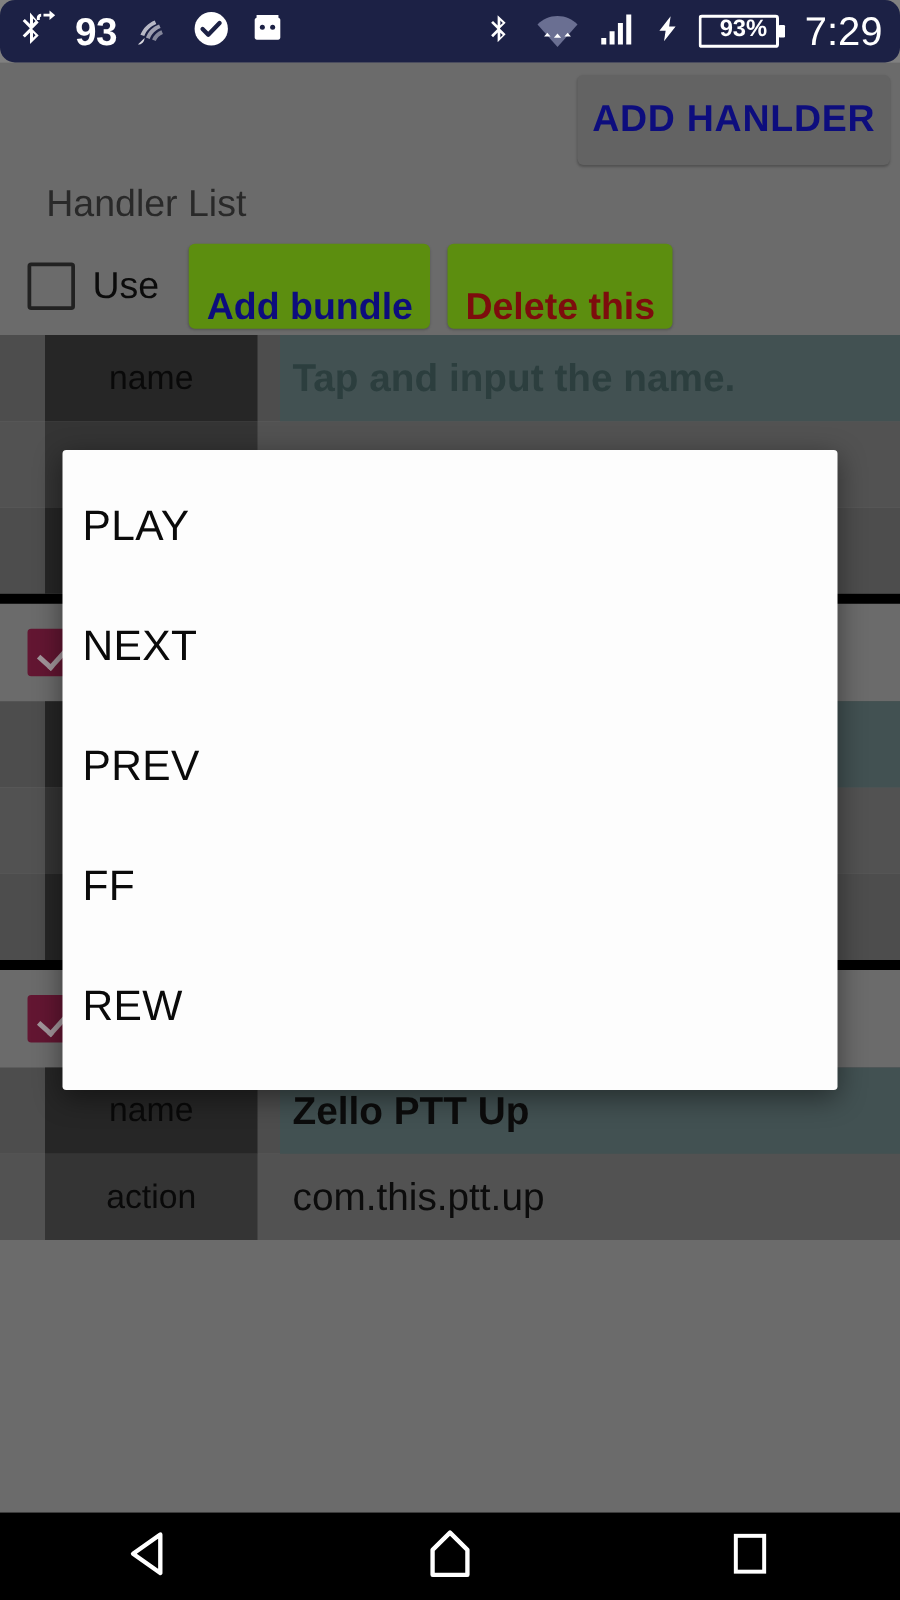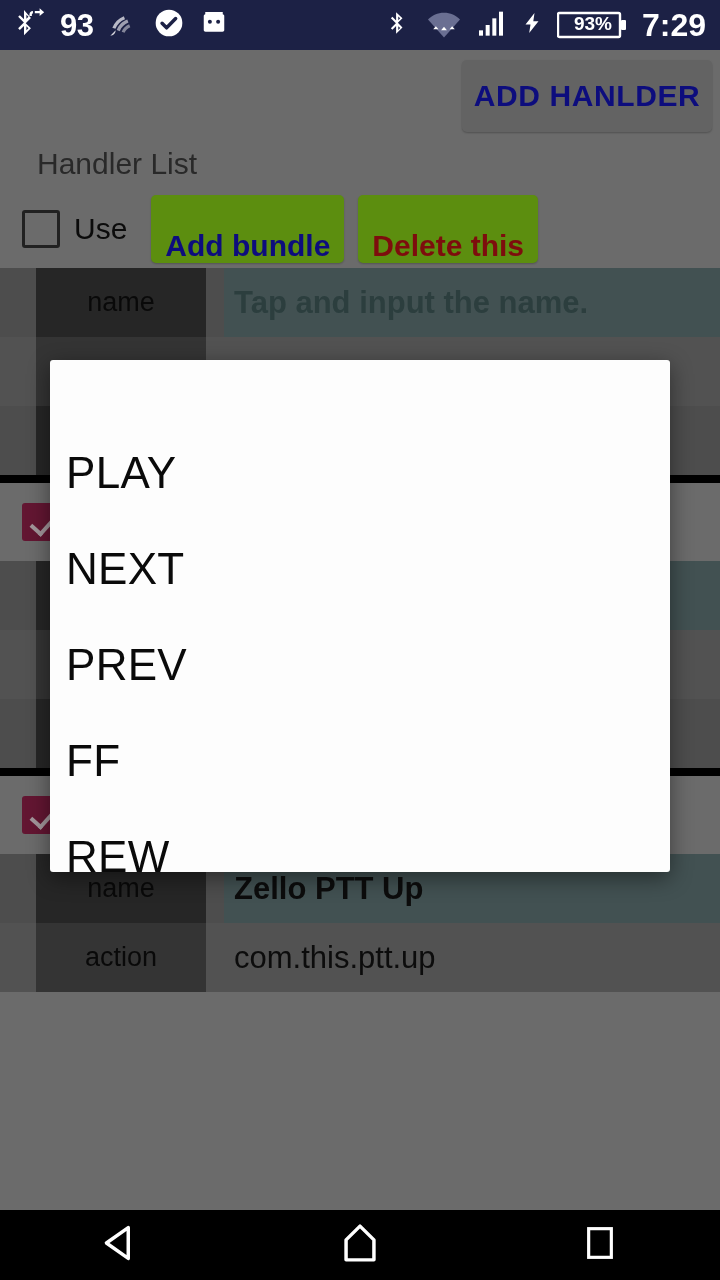--- a/index.html
+++ b/index.html
@@ -26,20 +26,21 @@
   
   #status-bar {
     position: absolute;
     left: 0; top: 0;
     width: 720px;
     height: 50px;
     background: #1c2145;
     display: flex;
     align-items: center;
     z-index: 60;
+    border-radius: 12px;
   }
   #status-left {
     display: flex;
     align-items: center;
     gap: 14px;
     padding-left: 14px;
   }
   #status-right {
     position: absolute;
     right: 14px;
@@ -51,21 +52,21 @@
   #status-count {
     color: #ffffff;
     font-size: 31px;
     font-weight: bold;
     letter-spacing: -0.5px;
     line-height: 1;
   }
   #status-clock {
     color: #ffffff;
     font-size: 32px;
-    font-weight: bold;
+    font-weight: normal;
     letter-spacing: 0px;
     line-height: 1;
     text-align: center;
   }
   #battery-wrap {
     position: relative;
     display: flex;
     align-items: center;
   }
   #battery-pct {
@@ -251,24 +252,24 @@
     box-shadow: 0 6px 22px rgba(0,0,0,0.45);
     z-index: 40;
     overflow: hidden;
   }
   #dialog-list {
     padding-top: 42px;
   }
   .dlg-item {
     height: 96px;
     display: flex;
-    align-items: flex-end;
+    align-items: flex-start;
     padding-left: 16px;
     color: #0a0a0a;
-    font-size: 44px;
+    font-size: 34px;
     letter-spacing: 0.3px;
   }
 
   
   #nav-bar {
     position: absolute;
     left: 0; top: 1210px;
     width: 720px;
     height: 70px;
     background: #000000;

